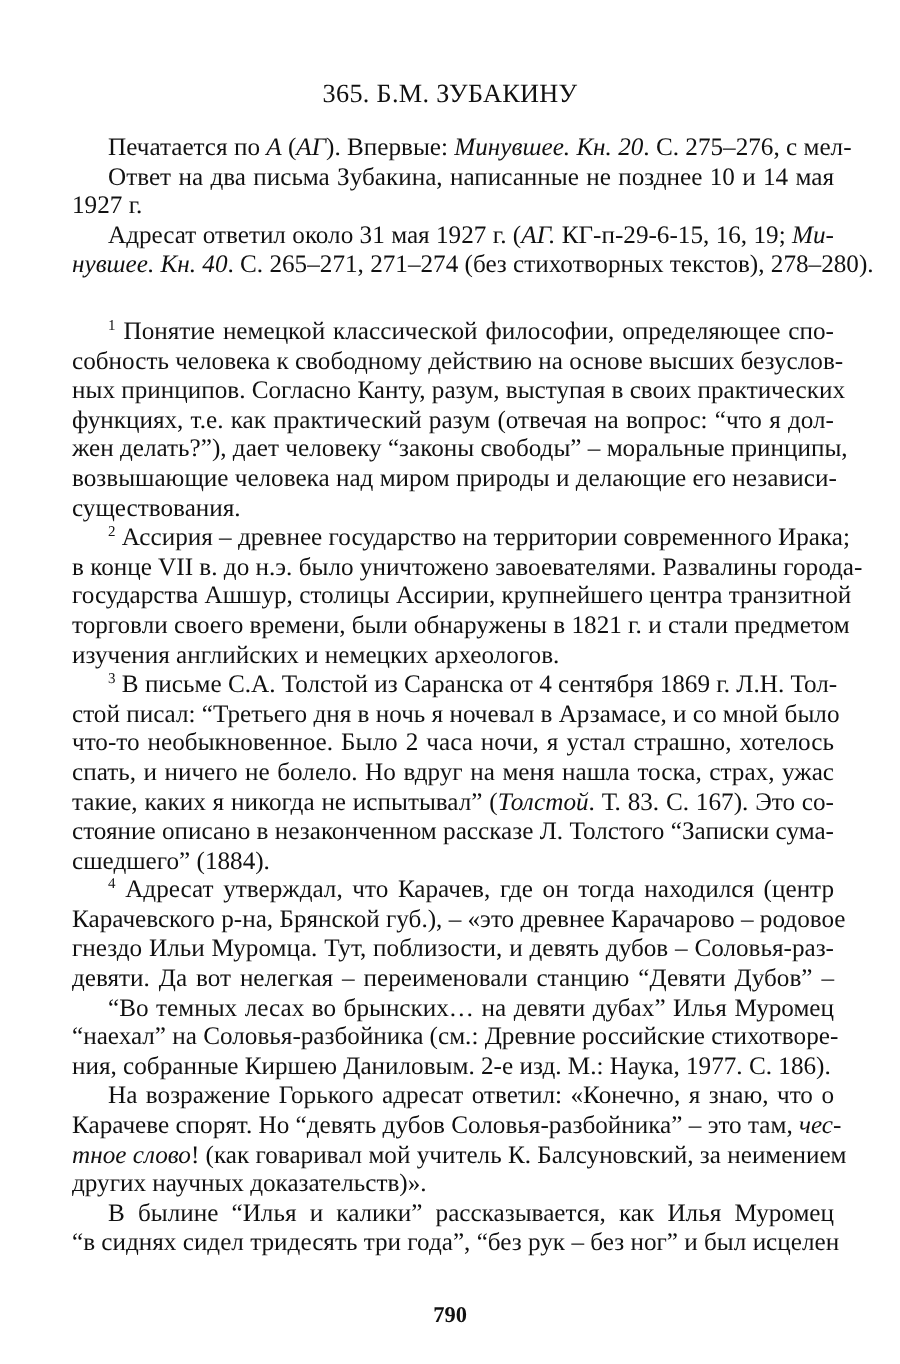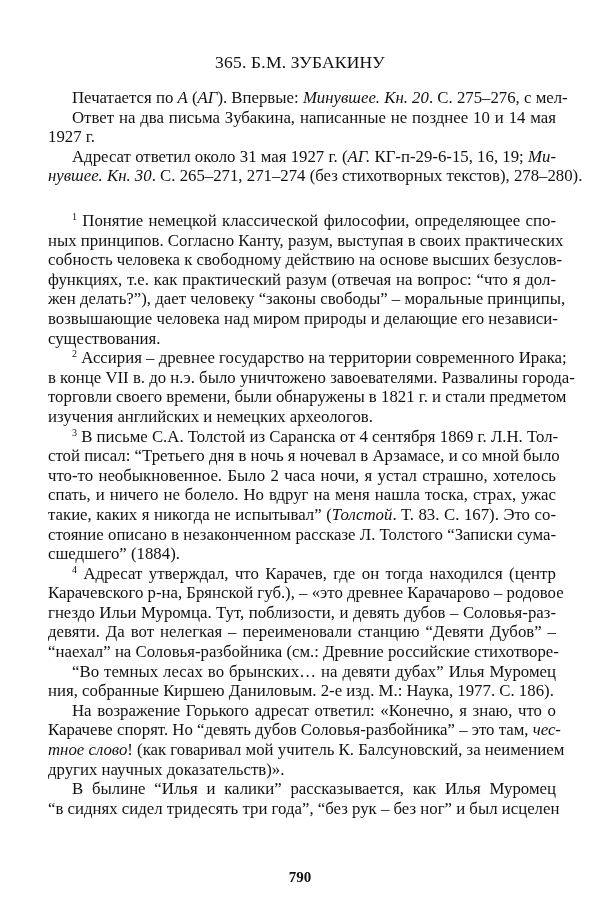--- a/index.html
+++ b/index.html
@@ -24,53 +24,54 @@
 
 <div class="page">
 
   <div class="title">365. Б.М. ЗУБАКИНУ</div>
 
   <div class="block block-a" style="top:88px;">
     <span class="line ind"><span>Печатается по </span><i>А</i><span> (</span><i>АГ</i><span>). Впервые: </span><i>Минувшее. Кн. 20</i><span>. С. 275–276, с мел-</span></span>
     <span class="line ind">Ответ на два письма Зубакина, написанные не позднее 10 и 14 мая</span>
     <span class="line last">1927 г.</span>
     <span class="line ind"><span>Адресат ответил около 31 мая 1927 г. (</span><i>АГ.</i><span> КГ-п-29-6-15, 16, 19; </span><i>Ми-</i></span>
-    <span class="line"><i>нувшее. Кн. 30</i><span>. С. 265–271, 271–274 (без стихотворных текстов), 278–280).</span></span>
+    <span class="line"><i>нувшее. Кн. 40</i><span>. С. 265–271, 271–274 (без стихотворных текстов), 278–280).</span></span>
   </div>
 
   <div class="block" style="top:211px;">
 
     <span class="line ind"><sup>1</sup> <span>Понятие немецкой классической философии, определяющее спо-</span></span>
+    <span class="line">собность человека к свободному действию на основе высших безуслов-</span>
     <span class="line">ных принципов. Согласно Канту, разум, выступая в своих практических</span>
-    <span class="line">собность человека к свободному действию на основе высших безуслов-</span>
     <span class="line">функциях, т.е. как практический разум (отвечая на вопрос: “что я дол-</span>
     <span class="line">жен делать?”), дает человеку “законы свободы” – моральные принципы,</span>
     <span class="line">возвышающие человека над миром природы и делающие его независи-</span>
     <span class="line last">существования.</span>
 
     <span class="line ind"><sup>2</sup> <span>Ассирия – древнее государство на территории современного Ирака;</span></span>
     <span class="line">в конце VII в. до н.э. было уничтожено завоевателями. Развалины города-</span>
+    <span class="line">государства Ашшур, столицы Ассирии, крупнейшего центра транзитной</span>
     <span class="line">торговли своего времени, были обнаружены в 1821 г. и стали предметом</span>
     <span class="line last">изучения английских и немецких археологов.</span>
 
     <span class="line ind"><sup>3</sup> <span>В письме С.А. Толстой из Саранска от 4 сентября 1869 г. Л.Н. Тол-</span></span>
     <span class="line">стой писал: “Третьего дня в ночь я ночевал в Арзамасе, и со мной было</span>
     <span class="line">что-то необыкновенное. Было 2 часа ночи, я устал страшно, хотелось</span>
     <span class="line">спать, и ничего не болело. Но вдруг на меня нашла тоска, страх, ужас</span>
     <span class="line" id="n3l5">такие, каких я никогда не испытывал” (<i>Толстой</i>. Т. 83. С. 167). Это со-</span>
     <span class="line">стояние описано в незаконченном рассказе Л. Толстого “Записки сума-</span>
     <span class="line last">сшедшего” (1884).</span>
 
     <span class="line ind"><sup>4</sup> <span>Адресат утверждал, что Карачев, где он тогда находился (центр</span></span>
     <span class="line">Карачевского р-на, Брянской губ.), – «это древнее Карачарово – родовое</span>
     <span class="line">гнездо Ильи Муромца. Тут, поблизости, и девять дубов – Соловья-раз-</span>
     <span class="line">девяти. Да вот нелегкая – переименовали станцию “Девяти Дубов” –</span>
 
+    <span class="line ind">“Во темных лесах во брынских… на девяти дубах” Илья Муромец</span>
     <span class="line">“наехал” на Соловья-разбойника (см.: Древние российские стихотворе-</span>
-    <span class="line ind">“Во темных лесах во брынских… на девяти дубах” Илья Муромец</span>
     <span class="line last">ния, собранные Киршею Даниловым. 2-е изд. М.: Наука, 1977. С. 186).</span>
 
     <span class="line ind">На возражение Горького адресат ответил: «Конечно, я знаю, что о</span>
     <span class="line" id="n5l2">Карачеве спорят. Но “девять дубов Соловья-разбойника” – это там, <i>чес-</i></span>
     <span class="line" id="n5l3"><i>тное слово</i>! (как говаривал мой учитель К. Балсуновский, за неимением</span>
     <span class="line last">других научных доказательств)».</span>
 
     <span class="line ind">В былине “Илья и калики” рассказывается, как Илья Муромец</span>
     <span class="line">“в сиднях сидел тридесять три года”, “без рук – без ног” и был исцелен</span>
   </div>

